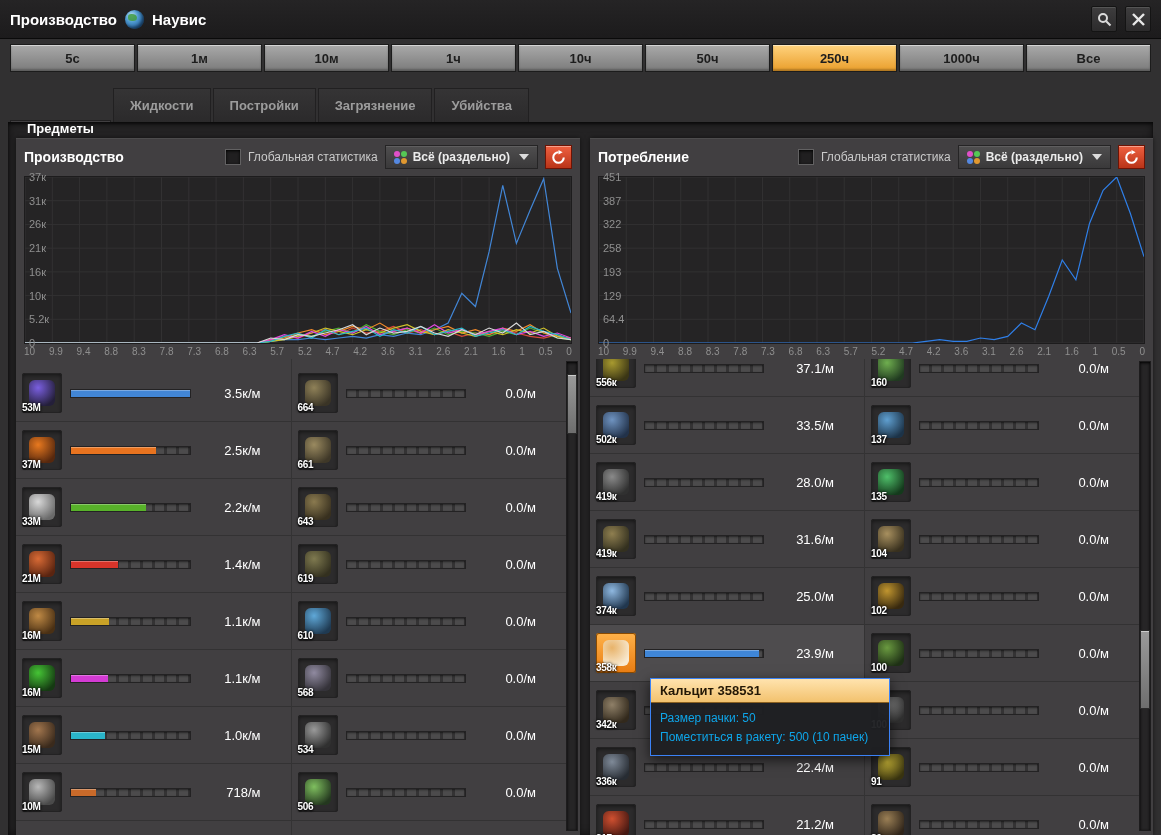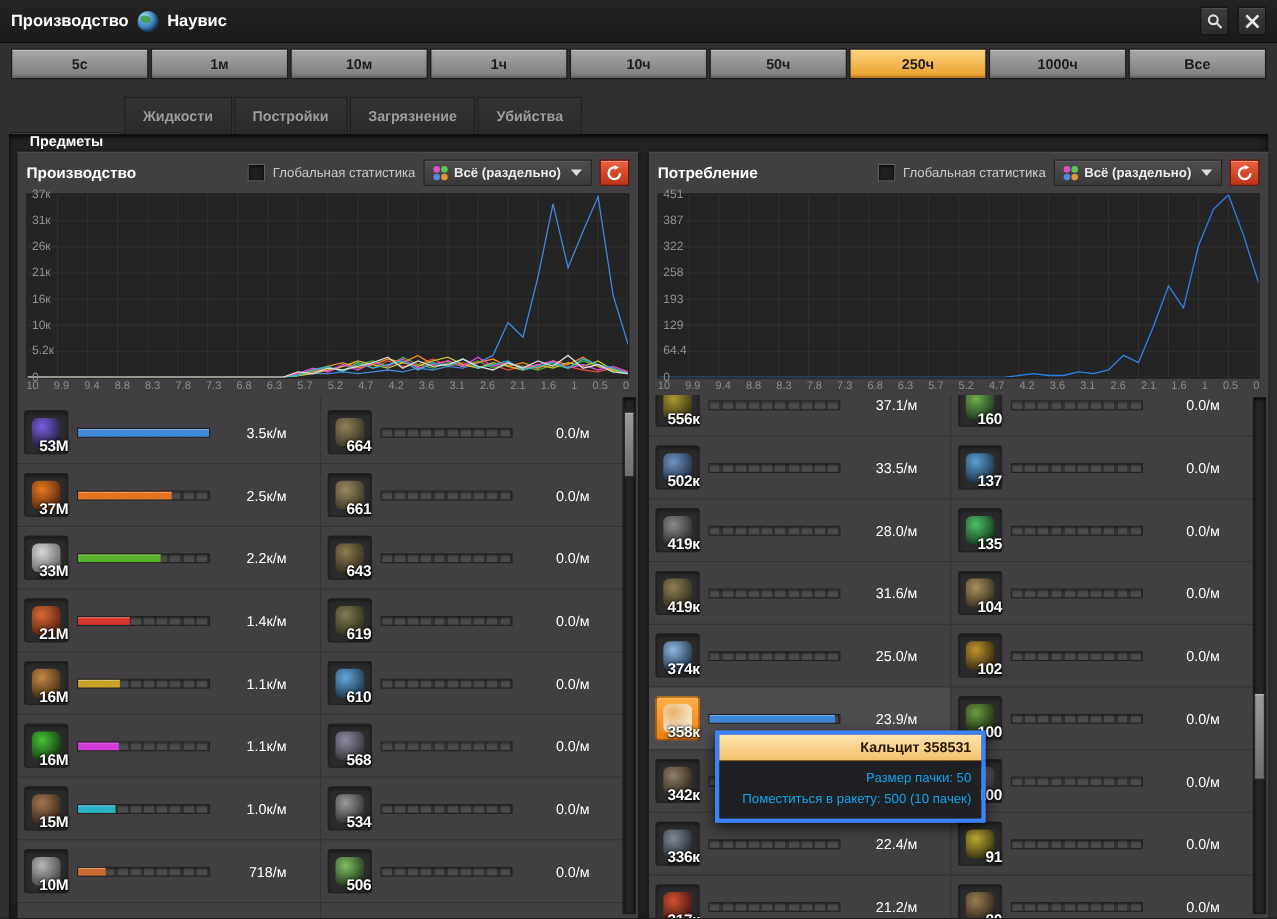--- a/index.html
+++ b/index.html
@@ -67,34 +67,34 @@
   
   .list{position:absolute;left:0;right:14px;top:220px;bottom:0;display:flex;overflow:hidden;}
   .col{width:50%;overflow:hidden;position:relative;}
   .col:first-child{border-right:1px solid #343334;}
   .row{height:56px;display:flex;align-items:center;gap:8px;padding:0 30px 0 6px;border-bottom:1px solid #333233;cursor:pointer;}
   .row.hover{background:#4e4c4e;}
   .icon{width:40px;height:40px;flex:0 0 40px;background:#2c2b2c;border-radius:3px;position:relative;cursor:pointer;
     box-shadow:inset 0 0 0 1px #232223,inset 0 2px 4px rgba(0,0,0,.55);}
   .row.hover .icon{background:linear-gradient(#ffb24a,#e87c12);box-shadow:inset 0 0 0 1px #8a4a00;}
   .blob{position:absolute;inset:7px;border-radius:22%;background:radial-gradient(circle at 35% 30%,var(--c2),var(--c1) 78%);}
-  .amt{position:absolute;left:0;right:0;bottom:0;text-align:right;font-size:14px;font-weight:bold;color:#fff;
+  .amt{position:absolute;left:0;right:0;bottom:0;text-align:left;font-size:10px;font-weight:bold;color:#fff;
     text-shadow:0 1px 2px #000,0 0 3px #000;letter-spacing:-0.3px;}
   .bar{flex:1;height:7px;border:1px solid #232223;position:relative;box-shadow:inset 0 1px 2px rgba(0,0,0,.5);
     background:repeating-linear-gradient(90deg,#4c4b4c 0 9px,#343334 9px 12px);}
   .fill{position:absolute;left:0;top:0;bottom:0;box-shadow:inset 0 1px 0 rgba(255,255,255,.3);}
   .rate{flex:0 0 62px;text-align:right;font-size:13px;color:#fff;white-space:nowrap;}
 
   .vscroll{position:absolute;right:2px;top:222px;bottom:4px;width:10px;background:#262526;border:1px solid #1d1c1d;box-shadow:inset 0 1px 3px #000;cursor:pointer;}
   .handle{position:absolute;left:0;right:0;background:linear-gradient(#9a9a9a,#6e6e6e);border:1px solid #2a2a2a;
     box-shadow:inset 0 1px 0 rgba(255,255,255,.5);cursor:grab;}
 
   
-  .tooltip{position:absolute;left:650px;top:664px;min-width:238px;width:max-content;z-index:50;
-    border:4px solid #3b82f6;box-shadow:0 4px 12px rgba(0,0,0,.65);pointer-events:none;text-align:right;}
+  .tooltip{position:absolute;left:650px;top:678px;min-width:238px;width:max-content;z-index:50;
+    border:1px solid #3b82f6;box-shadow:0 4px 12px rgba(0,0,0,.65);pointer-events:none;}
   .tt-head{background:linear-gradient(#ffe3ae,#f3c26e);padding:4px 9px;font-size:13px;font-weight:bold;color:#241806;border-bottom:1px solid #8a6020;}
   .tt-body{background:rgba(30,31,34,.96);padding:6px 9px 8px;color:#0ea5e9;font-size:12px;line-height:1.6;}
   .tt-body div{white-space:nowrap;}
 </style>
 </head>
 <body>
 
 <div id="window">
 
   <div class="titlebar">

